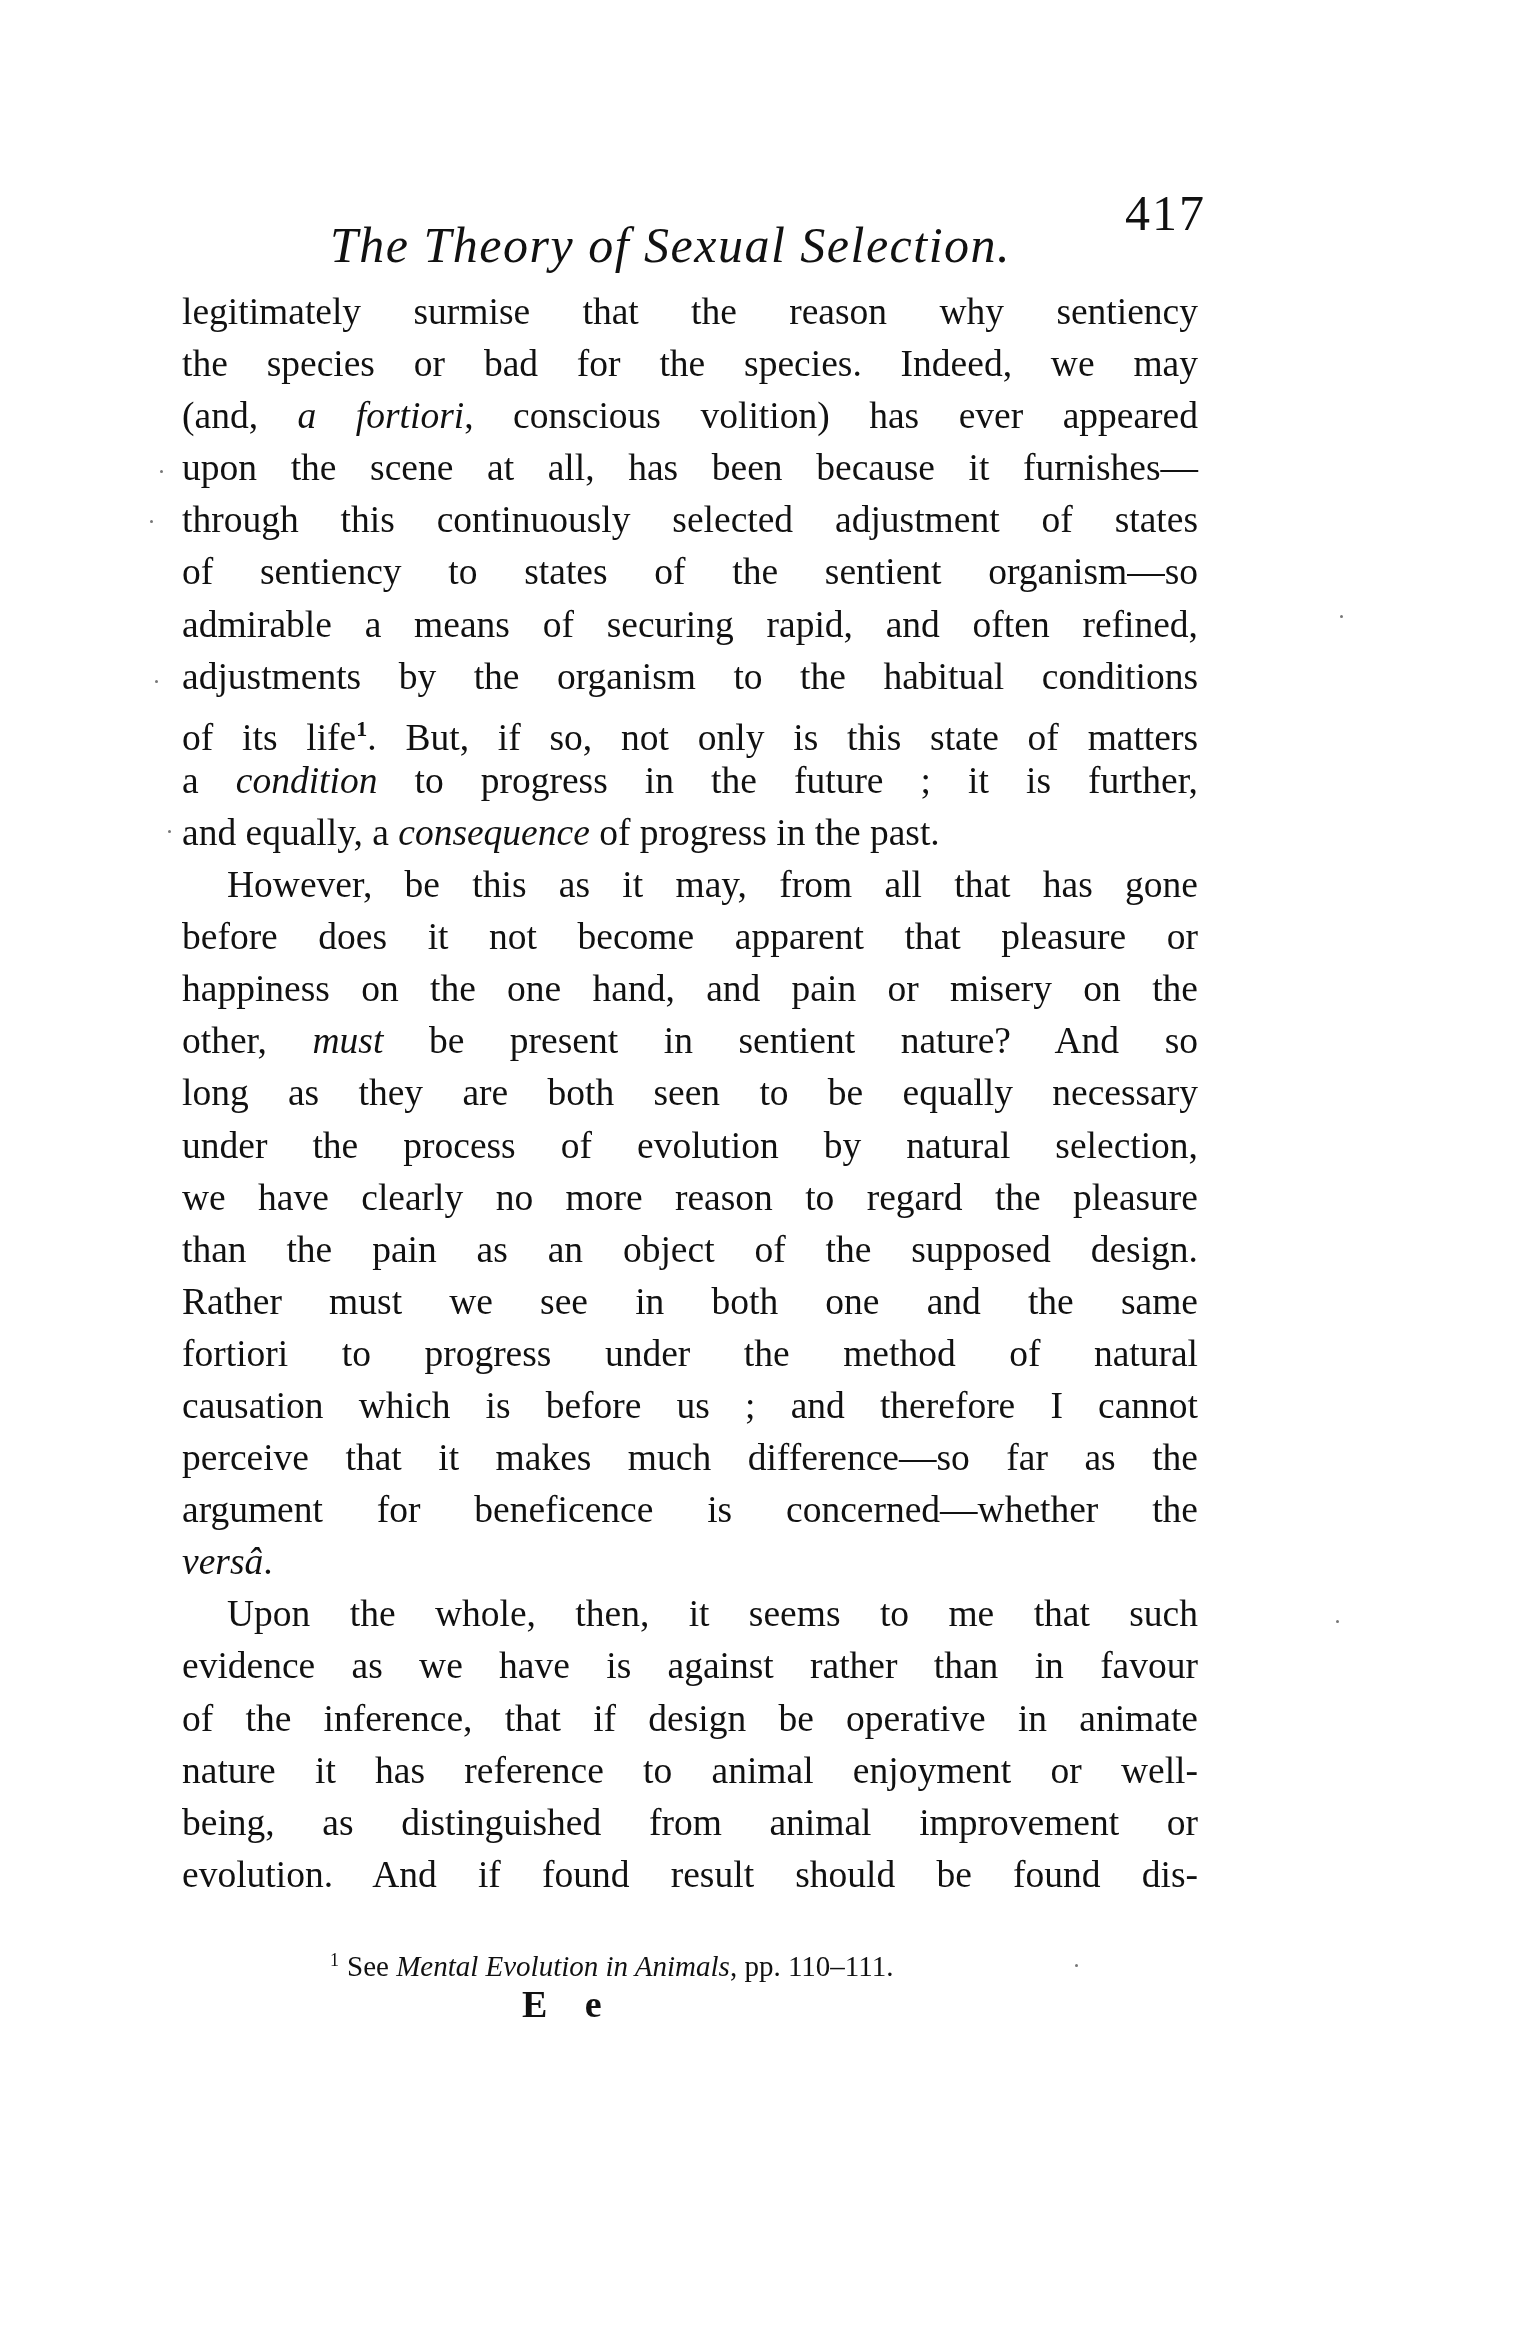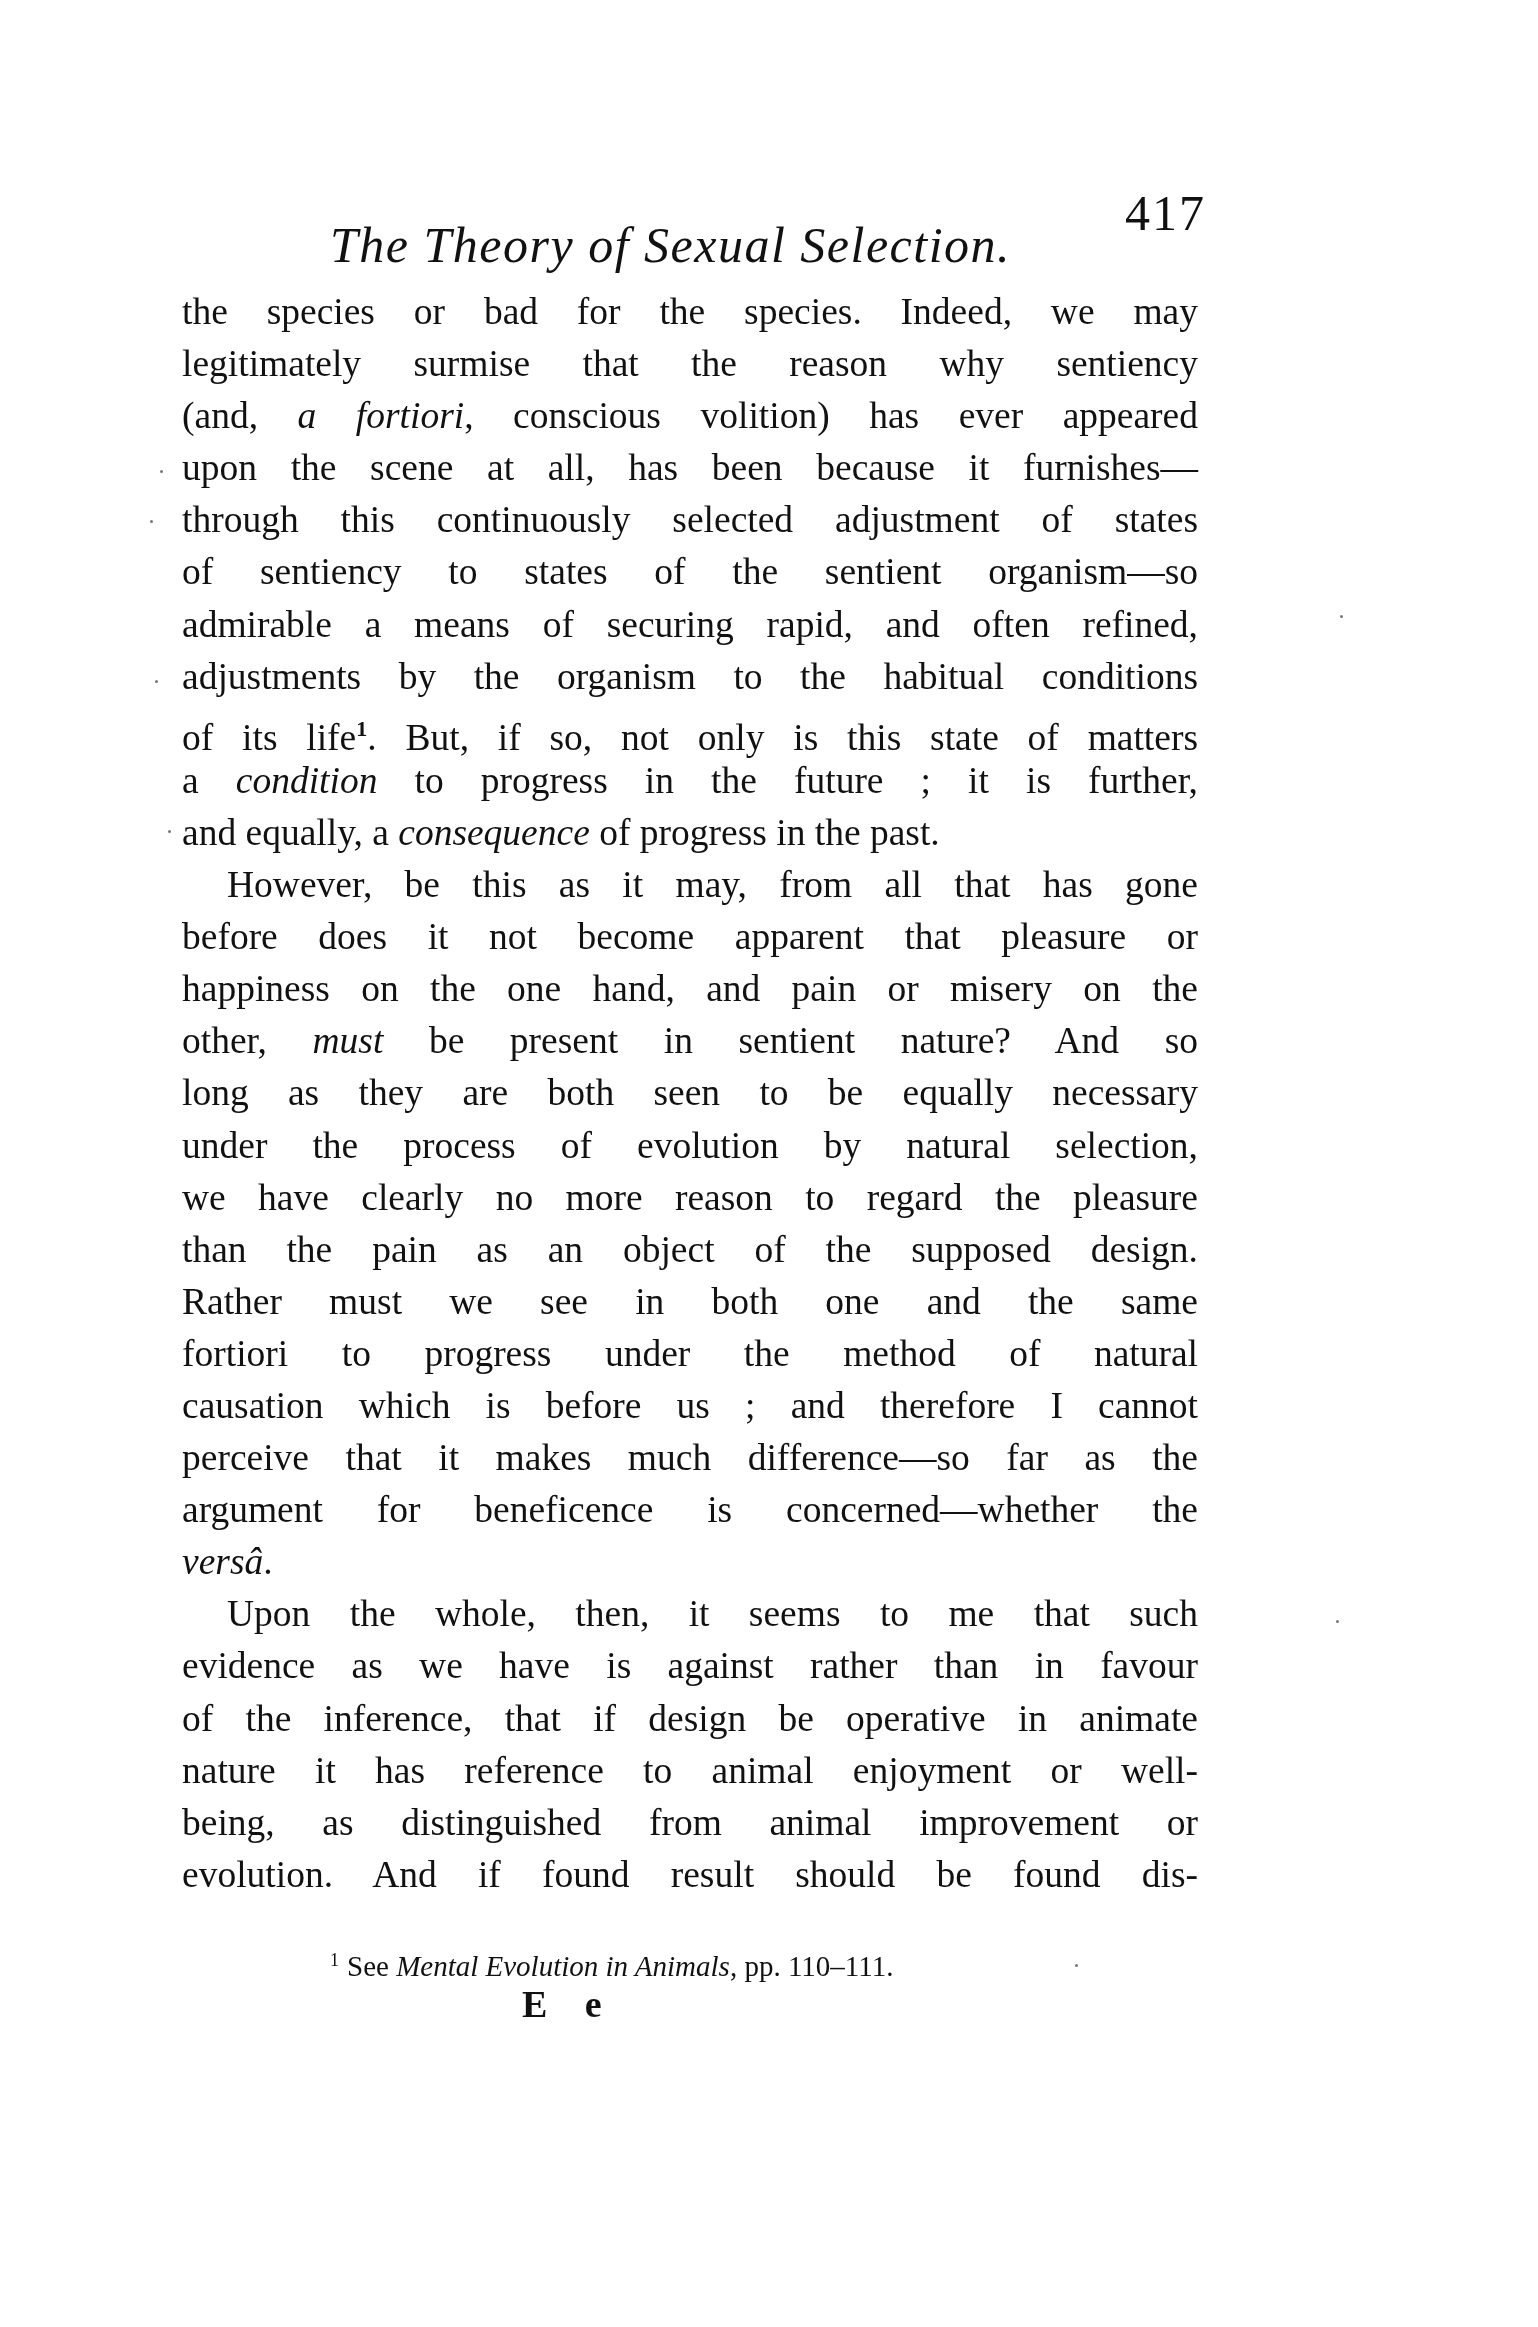--- a/index.html
+++ b/index.html
@@ -105,22 +105,22 @@
 <body>
 
 <div class="page">
 
   <div class="running-head">
     <span class="running-title">The Theory of Sexual Selection.</span>
     <span class="page-number">417</span>
   </div>
 
   <div class="body-text" id="body-text">
+      <div class="line"><span>legitimately surmise that the reason why sentiency</span></div>
       <div class="line"><span>the species or bad for the species.  Indeed, we may</span></div>
-      <div class="line"><span>legitimately surmise that the reason why sentiency</span></div>
       <div class="line"><span>(and, </span><span class="it">a fortiori</span><span>, conscious volition) has ever appeared</span></div>
       <div class="line"><span>upon the scene at all, has been because it furnishes—</span></div>
       <div class="line"><span>through this continuously selected adjustment of states</span></div>
       <div class="line"><span>of sentiency to states of the sentient organism—so</span></div>
       <div class="line"><span>admirable a means of securing rapid, and often refined,</span></div>
       <div class="line"><span>adjustments by the organism to the habitual conditions</span></div>
       <div class="line"><span>of its life</span><span class="sup">1</span><span>.  But, if so, not only is this state of matters</span></div>
       <div class="line"><span>a </span><span class="it">condition</span><span> to progress in the future ; it is further,</span></div>
       <div class="line last"><span>and equally, a </span><span class="it">consequence</span><span> of progress in the past.</span></div>
       <div class="line indent"><span>However, be this as it may, from all that has gone</span></div>

